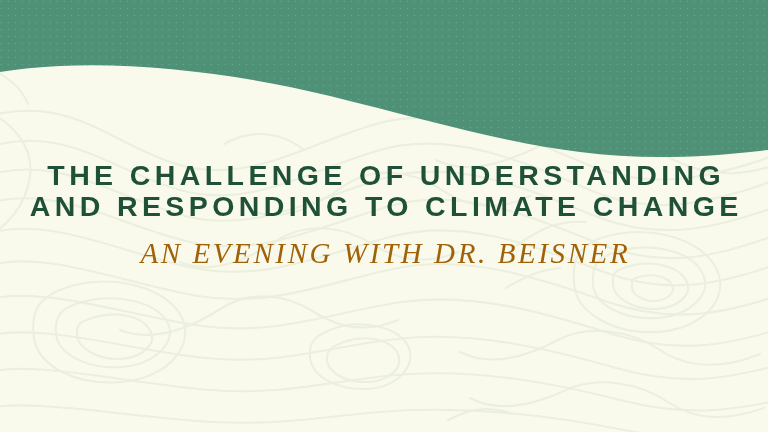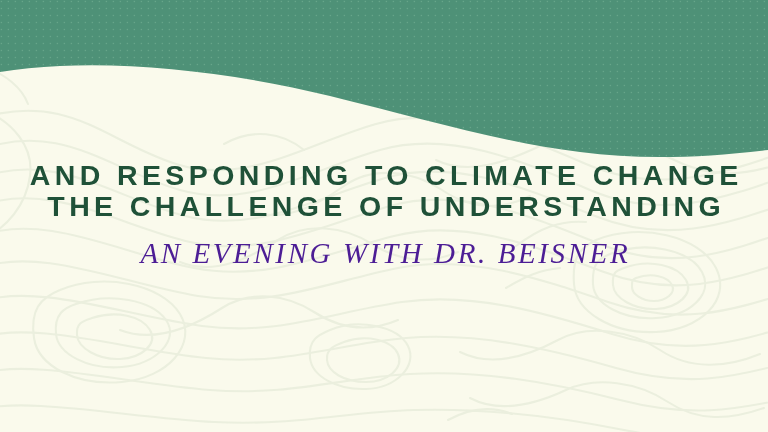--- a/index.html
+++ b/index.html
@@ -65,21 +65,21 @@
     text-indent: 4.4px;
   }
 
   #subtitle {
     font-family: "Liberation Serif", serif;
     font-style: italic;
     font-weight: normal;
     font-size: 29px;
     line-height: 36px;
     letter-spacing: 2.6px;
-    color: #4c1d95;
+    color: #a16207;
     text-transform: uppercase;
     white-space: nowrap;
     margin: 0;
     padding: 0;
     margin-top: 13px;
     text-indent: 2.6px;
   }
 </style>
 </head>
 <body>
@@ -148,18 +148,18 @@
         </pattern>
         <clipPath id="clip-wave">
           <path d="M0,0 L768,0 L768,150 C700,158 640,160 580,152 C500,142 420,118 330,96 C240,74 140,62 60,66 C38,67 18,69 0,72 Z"></path>
         </clipPath>
       </defs>
       <rect x="0" y="0" width="768" height="432" fill="url(#dots)" clip-path="url(#clip-wave)"></rect>
     </svg>
   </div>
 
   <div id="text-block">
+    <div class="title-line">THE CHALLENGE OF UNDERSTANDING</div>
     <div class="title-line">AND RESPONDING TO CLIMATE CHANGE</div>
-    <div class="title-line">THE CHALLENGE OF UNDERSTANDING</div>
     <div id="subtitle">AN EVENING WITH DR. BEISNER</div>
   </div>
 
 </div>
 
 </body></html>

